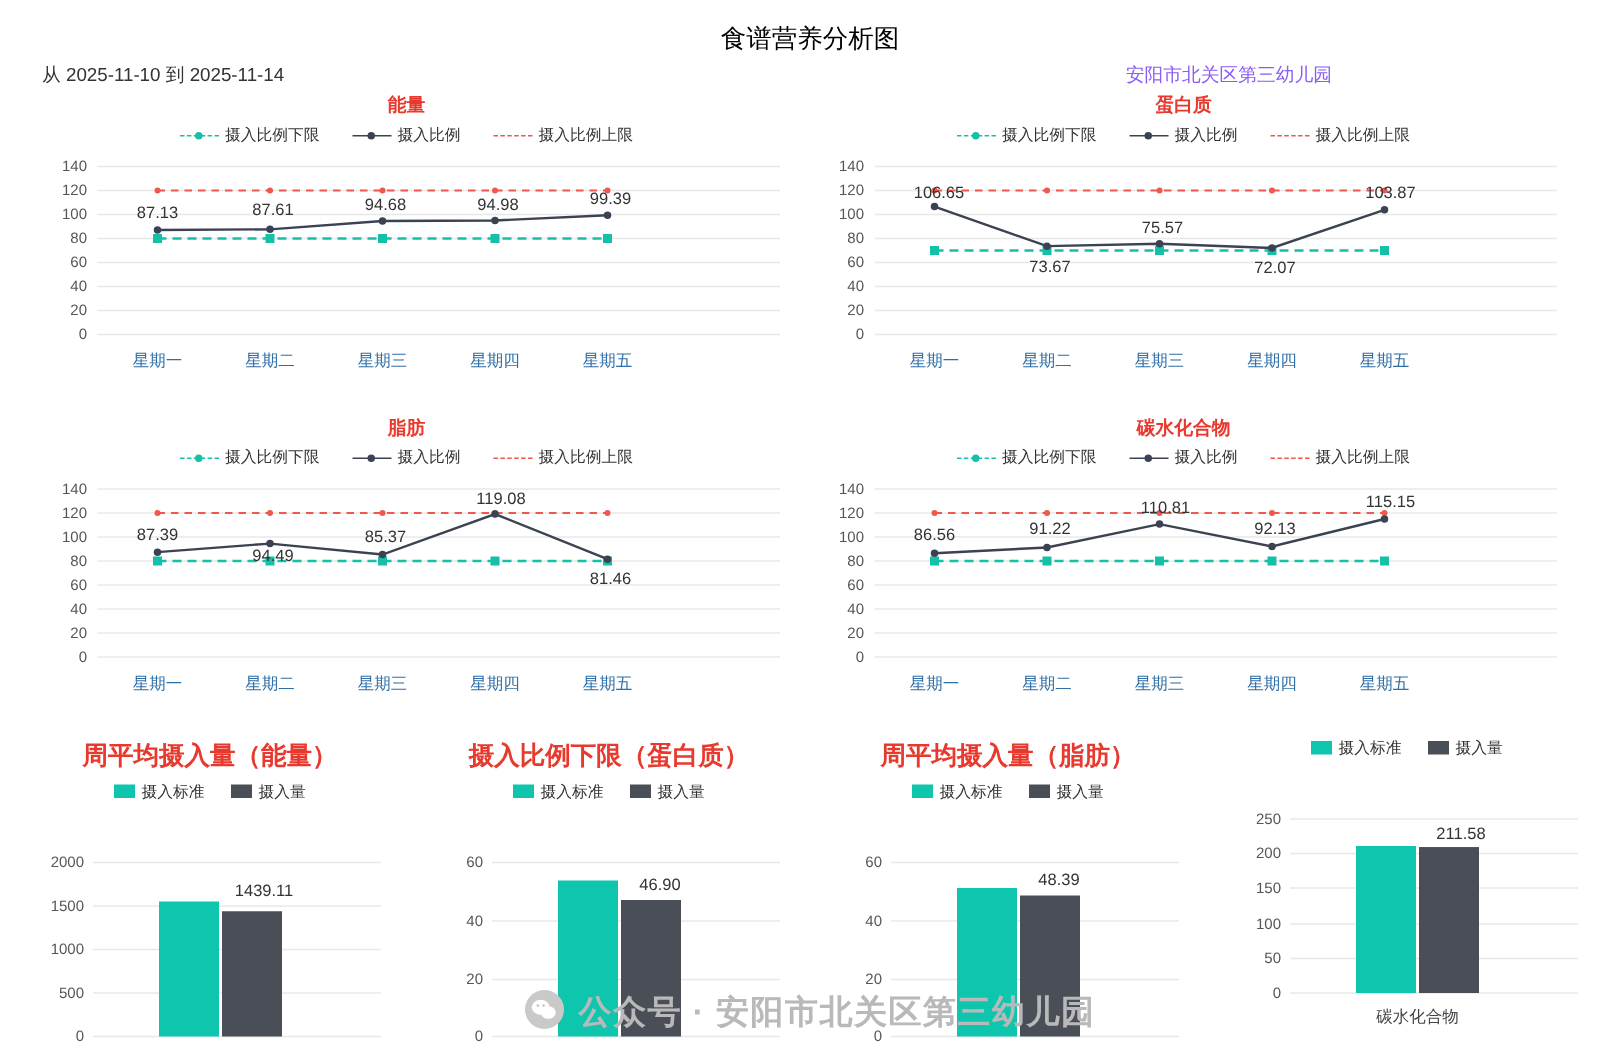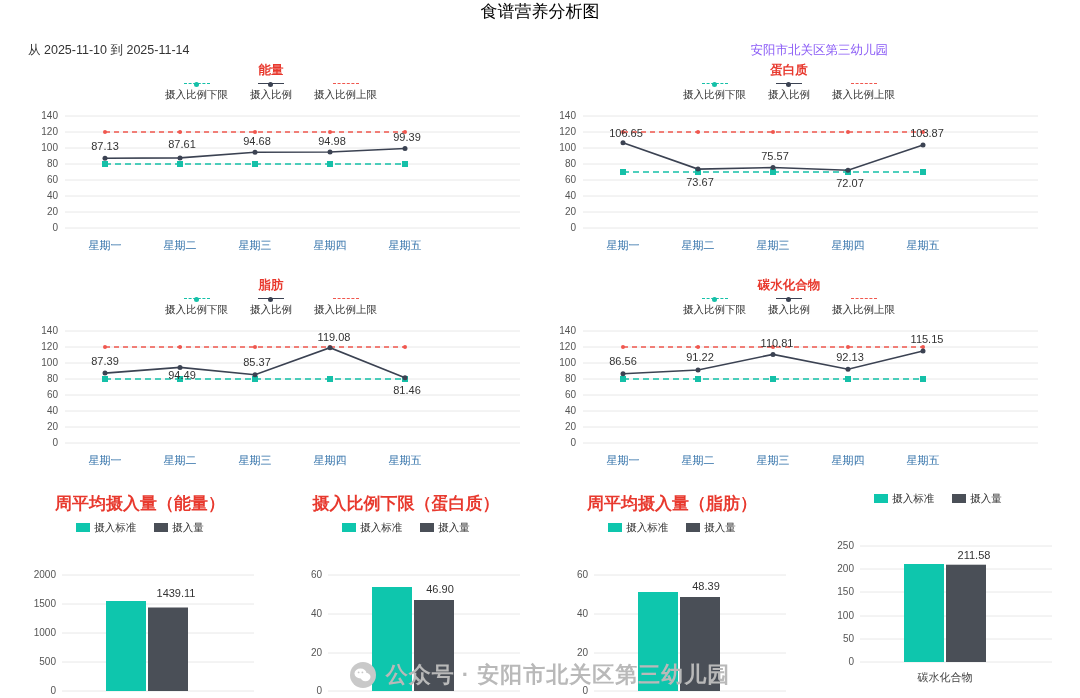--- a/index.html
+++ b/index.html
@@ -2,21 +2,21 @@
 <html><head>
 <meta charset="utf-8">
 <style>
   html,body{margin:0;padding:0;}
   body{
     width:1080px;height:698px;background:#ffffff;
     font-family:"Liberation Sans","DejaVu Sans",sans-serif;
     color:#333;position:relative;overflow:hidden;
   }
   .page-title{
-    text-align:center;font-size:17px;color:#000;padding-top:0;font-weight:400;
+    text-align:center;font-size:17px;color:#000;padding-top:14px;font-weight:400;
   }
   .subhead{
     position:absolute;top:42px;left:0;width:916px;height:20px;
   }
   .date-range{
     position:absolute;left:28px;top:0;font-size:12.5px;color:#333;
   }
   .org-name{
     position:absolute;right:28px;top:0;font-size:12.5px;color:#8b5cf6;
   }
@@ -25,21 +25,21 @@
   }
   .line-panel{
     position:absolute;width:522px;height:215px;
   }
   .panel-title{
     text-align:center;font-size:12.5px;color:#e8392e;font-weight:bold;margin-bottom:4px;
   }
   .legend{
     display:flex;justify-content:center;gap:22px;font-size:10.5px;color:#333;margin-bottom:2px;
   }
-  .legend-item{display:flex;align-items:center;gap:4px;flex-direction:column;}
+  .legend-item{display:flex;align-items:center;gap:4px;}
   .lg-line{display:inline-block;width:26px;height:0;border-top-width:1.5px;position:relative;}
   .lg-dash-teal{border-top:1.5px dashed #15c0a8;}
   .lg-solid-dark{border-top:1.5px solid #3b4252;}
   .lg-dash-red{border-top:1.5px dashed #f0574e;}
   .lg-dot{position:absolute;left:10px;top:-2.5px;width:5px;height:5px;border-radius:50%;}
   .lg-dot.teal{background:#15c0a8;}
   .lg-dot.dark{background:#3b4252;}
   .chart-area{position:relative;width:100%;height:150px;}
   svg{display:block;}
   .bar-panel{
@@ -49,21 +49,21 @@
     text-align:center;font-size:17px;color:#e8392e;font-weight:bold;margin-bottom:6px;
   }
   .bar-legend{
     display:flex;justify-content:center;gap:18px;font-size:10.5px;color:#333;margin-bottom:18px;
   }
   .sw{display:inline-block;width:14px;height:9px;margin-right:4px;vertical-align:-1px;}
   .sw-teal{background:#0ec6ad;}
   .sw-dark{background:#4a4f57;}
   .watermark{
     position:absolute;left:0;right:0;bottom:8px;
-    display:flex;align-items:center;justify-content:center;gap:10px;
+    display:flex;align-items:flex-start;justify-content:center;gap:10px;
     font-size:22px;color:#b9b9b9;font-weight:bold;letter-spacing:1px;
     pointer-events:none;
   }
   .wm-circle{
     width:26px;height:26px;border-radius:50%;background:#c9c9c9;
     display:flex;align-items:center;justify-content:center;
   }
   .wm-circle svg{display:block;}
   text{font-family:"Liberation Sans","DejaVu Sans",sans-serif;}
 </style>

